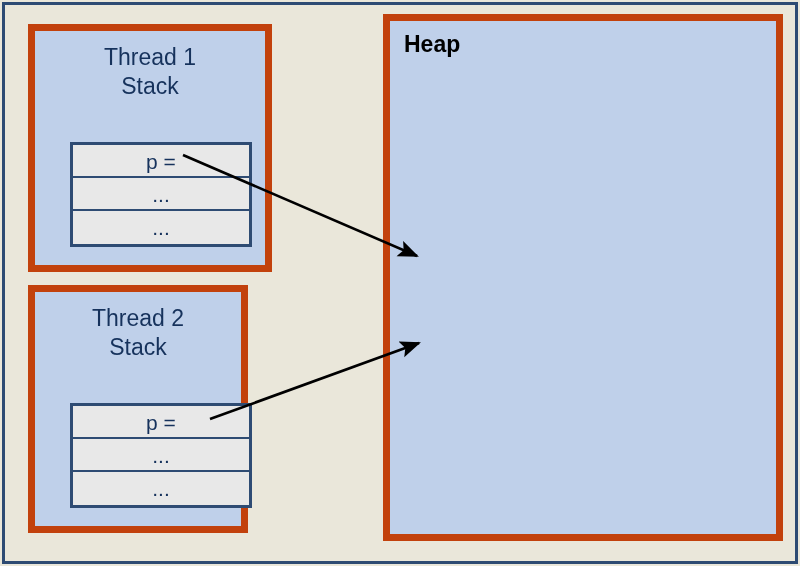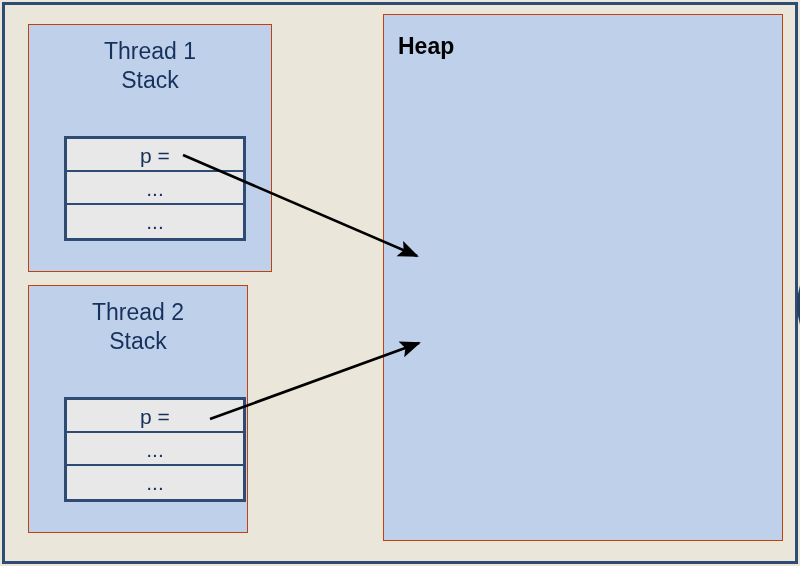--- a/index.html
+++ b/index.html
@@ -27,21 +27,21 @@
     height: 562px;
     box-sizing: border-box;
     border: 3px solid #2E4B73;
     background: #EAE7DA;
   }
   
   .panel {
     position: absolute;
     box-sizing: border-box;
     background: #BFD0EA;
-    border: 1px solid #c2410c;
+    border: 7px solid #c2410c;
   }
   #thread1-panel { left: 28px;  top: 24px;  width: 244px; height: 248px; }
   #thread2-panel { left: 28px;  top: 285px; width: 220px; height: 248px; }
   #heap-panel    { left: 383px; top: 14px;  width: 400px; height: 527px; }
 
   .panel-title {
     position: absolute;
     left: 0;
     right: 0;
     top: 12px;
@@ -53,21 +53,20 @@
     user-select: none;
   }
   .heap-title {
     position: absolute;
     left: 14px;
     top: 10px;
     font-size: 23px;
     font-weight: bold;
     color: #000000;
     user-select: none;
-    margin-top: 8px;
   }
 
   
   .stack-cells {
     position: absolute;
     left: 35px;
     top: 111px;
     width: 182px;
     box-sizing: border-box;
     border: 3px solid #2E4B73;

